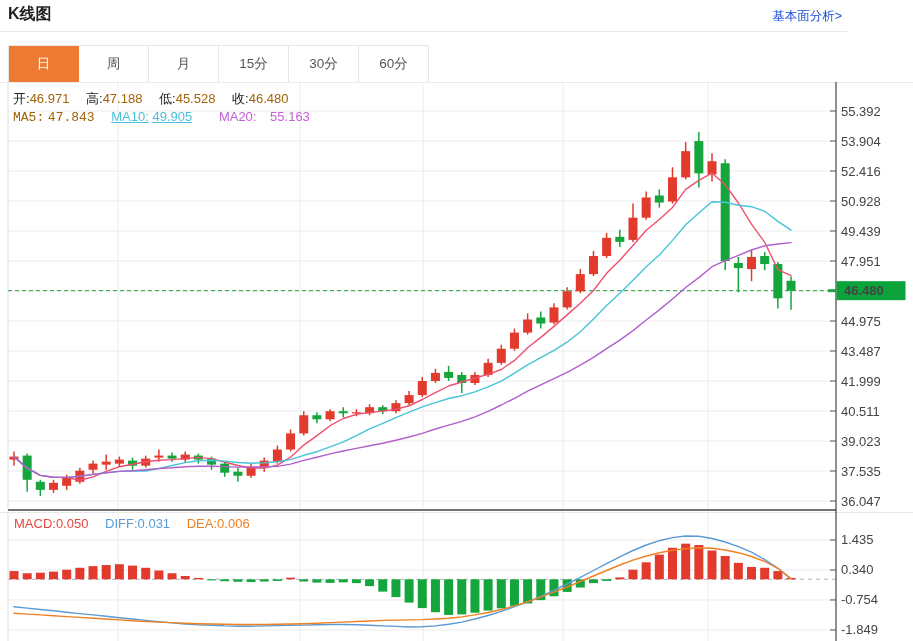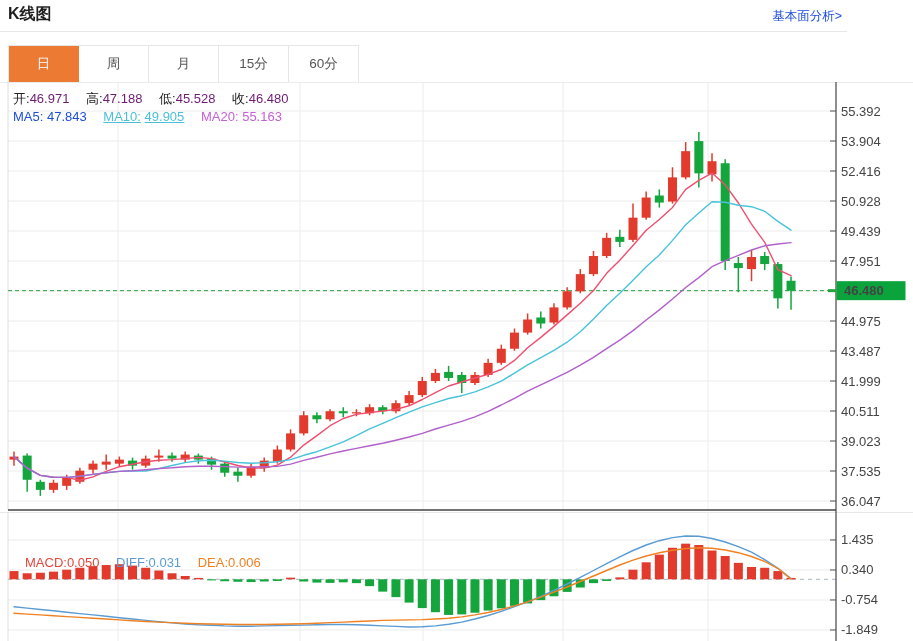--- a/index.html
+++ b/index.html
@@ -14,45 +14,46 @@
   .tab:last-child{border-right:none;}
   .tab.active{background:#ed7a33;border-color:#ed7a33;color:#fff;}
   svg{position:absolute;left:0;display:block;}
   #main-chart{top:82px;}
   #macd-chart{top:512px;}
   svg text{font-family:"Liberation Sans","DejaVu Sans",sans-serif;font-size:13px;fill:#444;}
   .legend{position:absolute;font-size:13px;white-space:nowrap;z-index:5;}
   .legend .grp{margin-right:13px;}
   .legend-ohlc{left:13px;top:90px;}
   .legend-ma{left:13px;top:109px;}
-  .legend-macd{left:25px;top:516px;margin-top:39px;}
+  .legend-macd{left:14px;top:516px;}
   .lbl{color:#222;}
-  .val-green{color:#701a75;}
-  .c-ma5{color:#1d4ed8;}
+  .val-green{color:#a16207;}
+  .c-ma5{color:#a16207;font-family:Liberation Mono, monospace;}
   .c-ma10{color:#4bc0d8;text-decoration:underline;}
-  .c-ma20{color:#c45fd6;}
+  .c-ma20{color:#c45fd6;margin-left:10px;}
   .c-macd{color:#e2473c;}
   .c-diff{color:#5b9bd5;}
   .c-dea{color:#f08123;}
 </style>
 </head>
 <body>
 
 <div class="page">
 
   <div class="header">
     <h2 class="title">K线图</h2>
     <a class="fund-link">基本面分析&gt;</a>
   </div>
 
   <div class="tabbar">
     <div class="tab active">日</div>
     <div class="tab">周</div>
     <div class="tab">月</div>
     <div class="tab">15分</div>
+    <div class="tab">30分</div>
     <div class="tab">60分</div>
   </div>
 
   <svg id="main-chart" width="913" height="430" viewBox="0 0 913 430">
       <line x1="8" x2="836" y1="29" y2="29" stroke="#ececec" stroke-width="1"></line>
       <line x1="8" x2="836" y1="59" y2="59" stroke="#ececec" stroke-width="1"></line>
       <line x1="8" x2="836" y1="89" y2="89" stroke="#ececec" stroke-width="1"></line>
       <line x1="8" x2="836" y1="119" y2="119" stroke="#ececec" stroke-width="1"></line>
       <line x1="8" x2="836" y1="149" y2="149" stroke="#ececec" stroke-width="1"></line>
       <line x1="8" x2="836" y1="179" y2="179" stroke="#ececec" stroke-width="1"></line>

